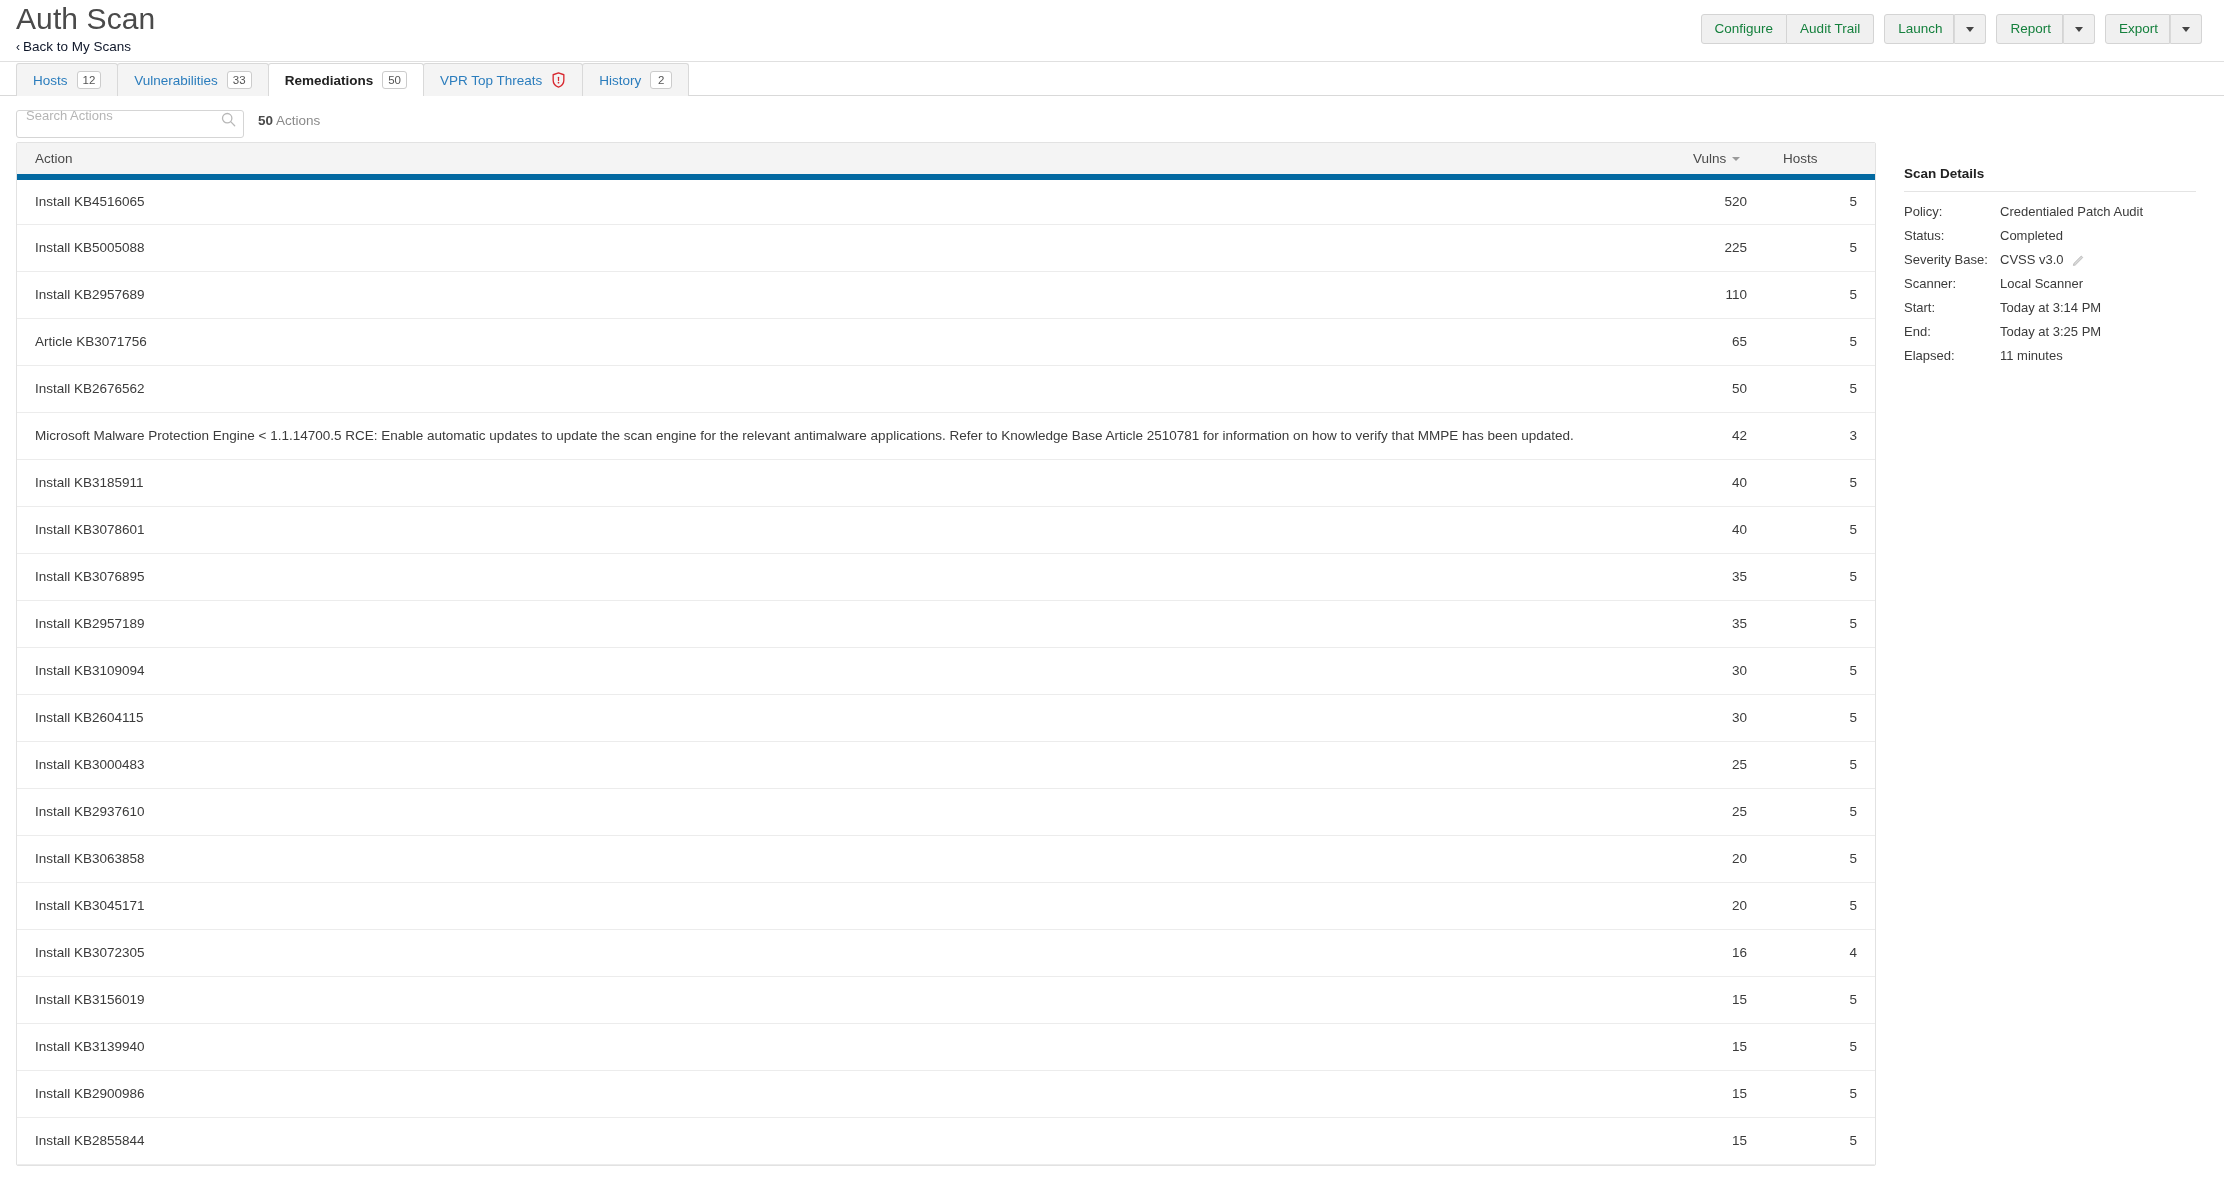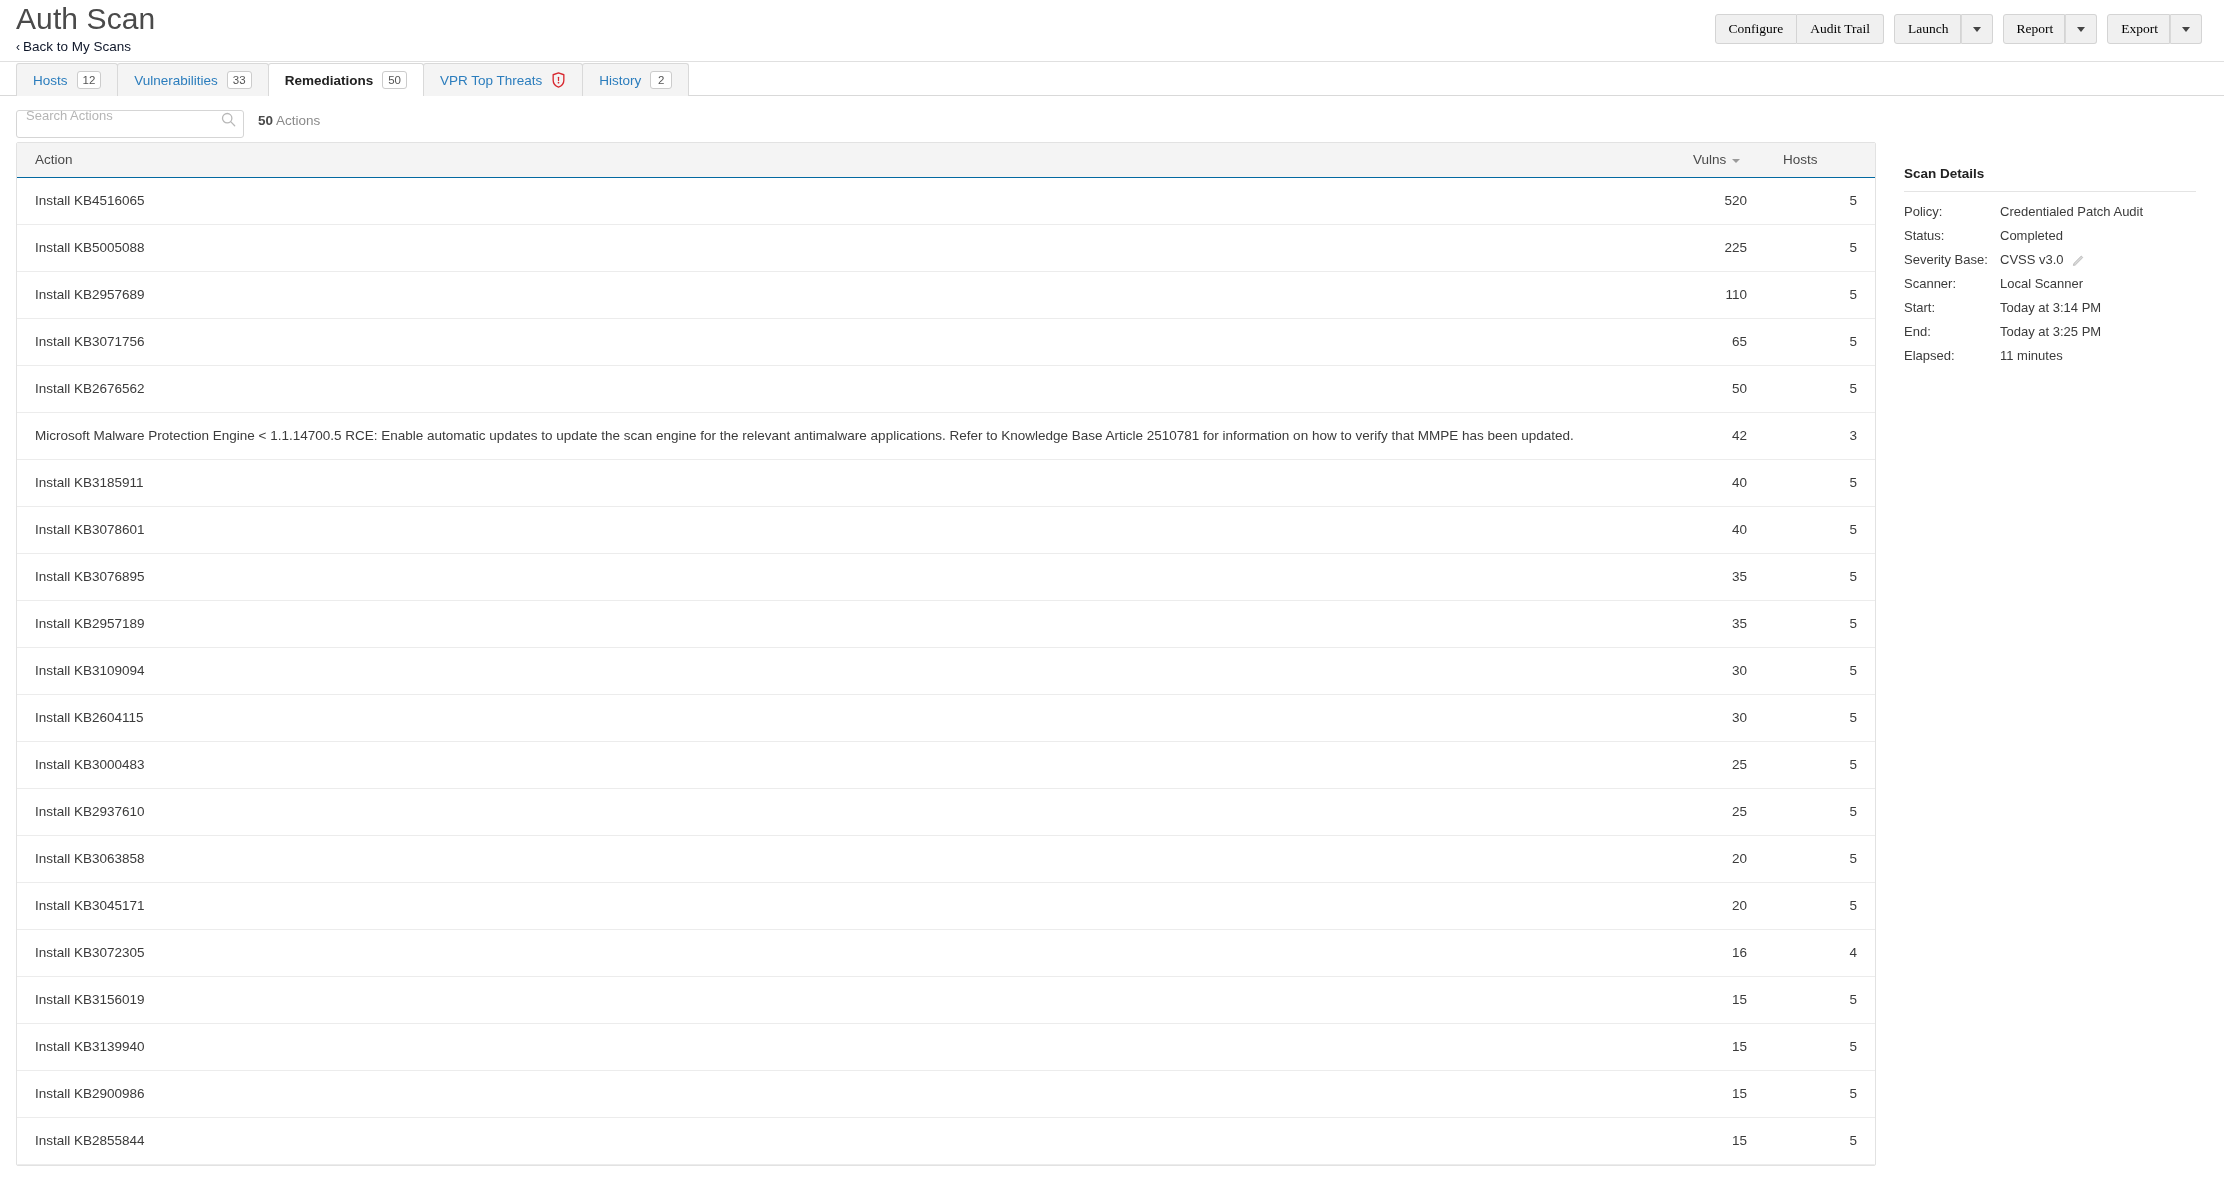--- a/index.html
+++ b/index.html
@@ -43,23 +43,23 @@
     position: absolute;
     right: 22px; top: 14px;
     display: flex;
     align-items: center;
     gap: 10px;
   }
   .btn-group { display: flex; }
   .btn {
     background: #f0f0f0;
     border: 1px solid #d4d4d4;
-    color: #000000;
+    color: #15803d;
     font-size: 13.5px;
-    font-family: Liberation Serif, serif;
+    font-family: Liberation Sans, sans-serif;
     height: 30px;
     padding: 0 13px;
     line-height: 28px;
     cursor: pointer;
     border-radius: 3px;
     white-space: nowrap;
   }
   .btn-group .btn:first-child { border-radius: 3px 0 0 3px; }
   .btn-group .btn:last-child  { border-radius: 0 3px 3px 0; border-left: none; }
   .btn-split { display: flex; }
@@ -177,21 +177,21 @@
     background: #fff;
     overflow: hidden;
   }
   table.remediations {
     width: 100%;
     border-collapse: collapse;
     table-layout: fixed;
   }
   table.remediations thead th {
     background: #f4f4f4;
-    border-bottom: 1px solid #0369a1;
+    border-bottom: 6px solid #0369a1;
     font-size: 13.5px;
     font-weight: normal;
     color: #4a4a4a;
     text-align: left;
     height: 34px;
     padding: 0 18px;
     cursor: pointer;
     user-select: none;
   }
   th.col-action { width: auto; }
@@ -357,21 +357,21 @@
             <td class="c-action">Install KB5005088</td>
             <td class="c-vulns">225</td>
             <td class="c-hosts">5</td>
           </tr>
           <tr>
             <td class="c-action">Install KB2957689</td>
             <td class="c-vulns">110</td>
             <td class="c-hosts">5</td>
           </tr>
           <tr>
-            <td class="c-action">Install KB3071756</td>
+            <td class="c-action">Article KB3071756</td>
             <td class="c-vulns">65</td>
             <td class="c-hosts">5</td>
           </tr>
           <tr>
             <td class="c-action">Install KB2676562</td>
             <td class="c-vulns">50</td>
             <td class="c-hosts">5</td>
           </tr>
           <tr>
             <td class="c-action">Microsoft Malware Protection Engine &lt; 1.1.14700.5 RCE: Enable automatic updates to update the scan engine for the relevant antimalware applications. Refer to Knowledge Base Article 2510781 for information on how to verify that MMPE has been updated.</td>

